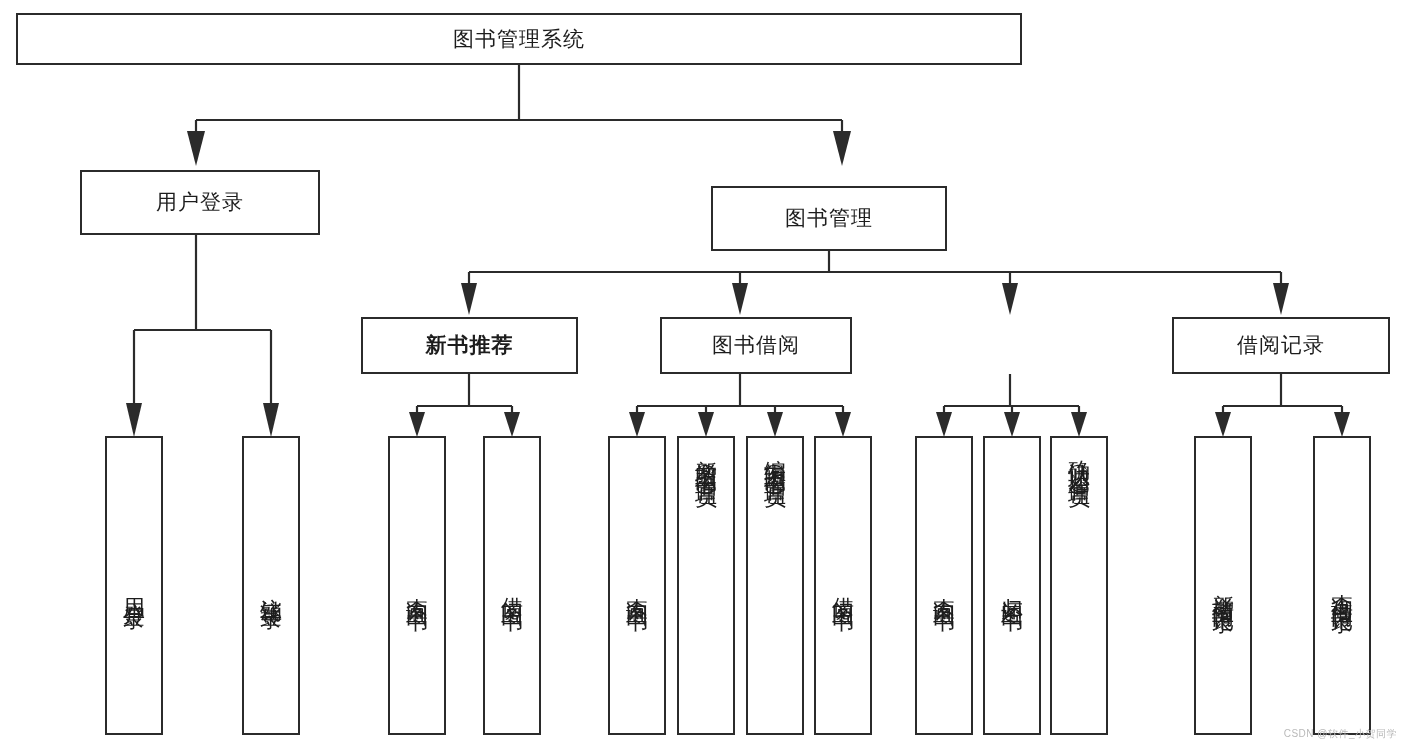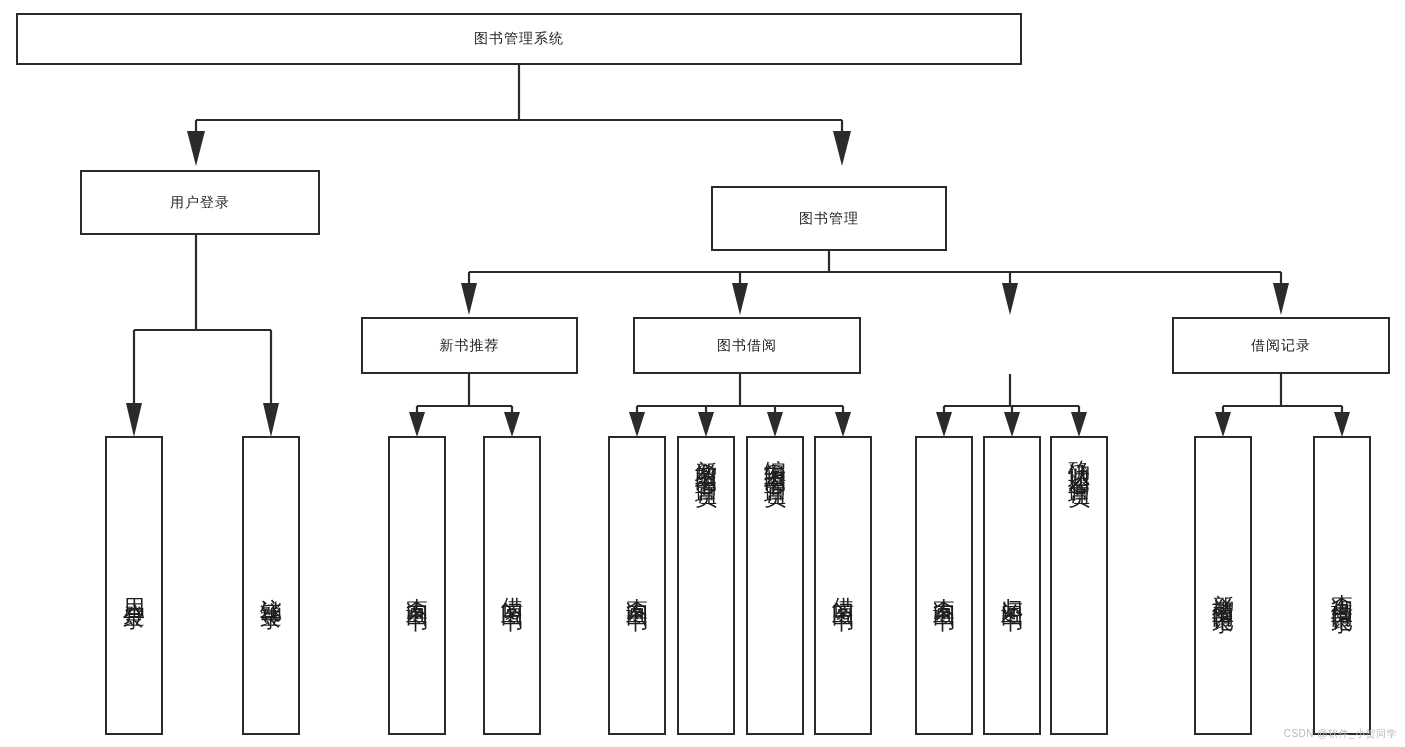--- a/index.html
+++ b/index.html
@@ -30,21 +30,21 @@
     position: absolute;
     box-sizing: border-box;
     background: #ffffff;
     border: 2px solid #2b2b2b;
     display: flex;
     align-items: center;
     justify-content: center;
     color: #1a1a1a;
   }
   .node-label {
-    font-size: 14px;
+    font-size: 21px;
     line-height: 1.25;
     letter-spacing: 1px;
     white-space: nowrap;
     color: #1d1d1d;
   }
   .leaf-box {
     position: absolute;
     box-sizing: border-box;
     background: #ffffff;
     border: 2px solid #2b2b2b;
@@ -160,25 +160,25 @@
   </div>
 
   <div class="node-box" style="left:80px; top:170px; width:240px; height:65px;">
     <span class="node-label">用户登录</span>
   </div>
 
   <div class="node-box" style="left:711px; top:186px; width:236px; height:65px;">
     <span class="node-label">图书管理</span>
   </div>
 
-  <div class="node-box" style="left:361px; top:317px; width:217px; height:57px;">
+  <div class="node-box" style="left:361px; top:317px; width:217px; height:57px;font-weight:bold;">
     <span class="node-label">新书推荐</span>
   </div>
 
-  <div class="node-box" style="left:633px; top:317px; width:228px; height:57px;">
+  <div class="node-box" style="left:660px; top:317px; width:192px; height:57px;">
     <span class="node-label">图书借阅</span>
   </div>
 
 
   <div class="node-box" style="left:1172px; top:317px; width:218px; height:57px;">
     <span class="node-label">借阅记录</span>
   </div>
 
   <div class="leaf-box center-v" style="left:105px; top:436px; width:58px; height:299px;">
     <span class="leaf-label">用户登录</span>

